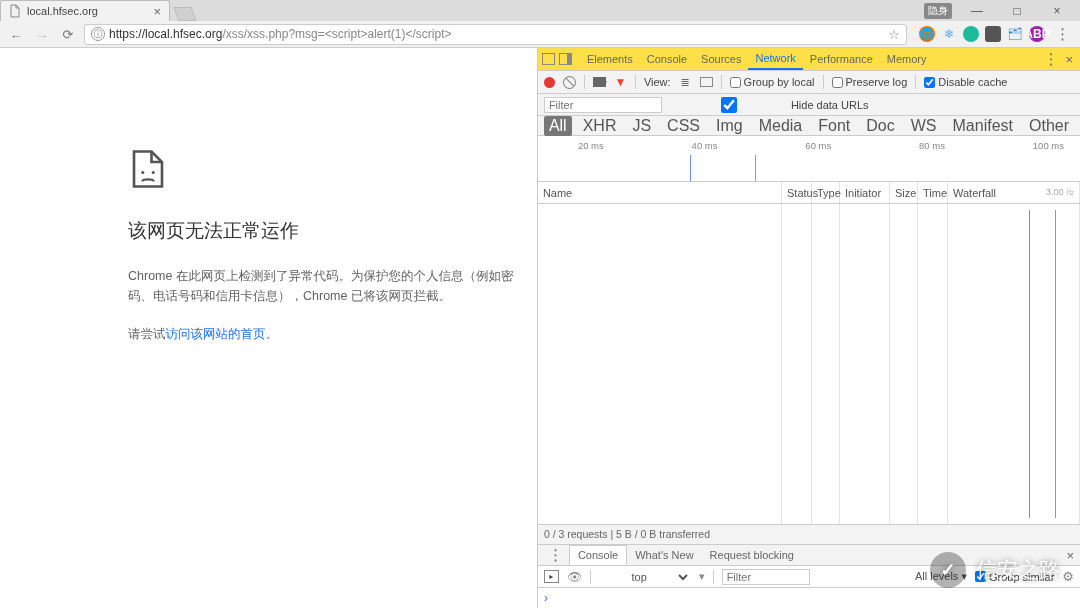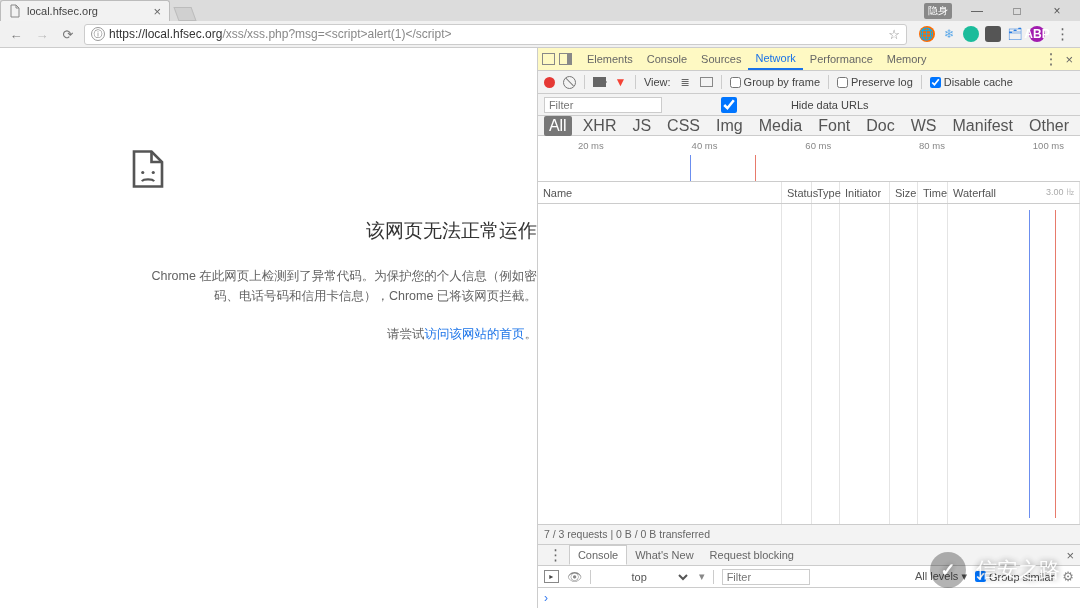--- a/index.html
+++ b/index.html
@@ -29,32 +29,32 @@
 .ext-orange { background:#ff6b00; border-radius:50%; color:#fff; font-size:9px; }
 .ext-teal { width:12px; height:12px; border-radius:50%; background:#1bbc9b; }
 .circ-icon { width:14px; height:14px; border-radius:3px; }
 .abp { background:#a21caf; color:#fff; font-size:8px; font-weight:bold; border-radius:50%; width:15px; height:15px; display:flex; align-items:center; justify-content:center; }
 .menu-dots { font-size:15px; color:#666; margin:0 4px; }
 
 
 .main { display:flex; height:560px; }
 
 
-.error-pane { width:676px; background:#fff; padding:100px 0 0 128px; color:#636363;text-align:right; }
+.error-pane { width:676px; background:#fff; padding:100px 0 0 128px; color:#636363; }
 .sad-doc { width:40px; height:42px; margin-bottom:28px; }
 .sad-doc svg { width:40px; height:42px; }
 .err-title { font-size:19px; color:#333; font-weight:400; margin-bottom:22px; }
 .err-msg { font-size:12.5px; line-height:1.6; max-width:430px; margin-bottom:20px; }
 .err-try { font-size:12.5px; margin-bottom:22px; }
 .err-try a { color:#1a73e8; text-decoration:none; }
 .err-code { font-size:11px; color:#999; }
 
 
 .devtools { flex:1; border-left:1px solid #ccc; display:flex; flex-direction:column; font-size:11px; color:#444; background:#fff; }
-.dt-tabs { height:23px; border-bottom:1px solid #ccc; display:flex; align-items:center; padding:0 4px; background:#fef9c3; }
+.dt-tabs { height:23px; border-bottom:1px solid #ccc; display:flex; align-items:center; padding:0 4px; background:#fde047; }
 .dt-tabs .dock-icons { display:flex; gap:4px; margin-right:8px; }
 .dock-ic { width:13px; height:12px; border:1.3px solid #888; }
 .dock-ic.r::after { content:""; display:block; width:4px; height:100%; background:#888; float:right; }
 .dt-tab { padding:0 7px; height:100%; display:flex; align-items:center; color:#666; }
 .dt-tab.active { color:#1a73e8; border-bottom:2px solid #1a73e8; }
 .dt-tabs .spacer { flex:1; }
 .dt-close { font-size:13px; color:#666; padding:0 3px; }
 
 .net-toolbar { height:23px; border-bottom:1px solid #ccc; display:flex; align-items:center; padding:0 6px; gap:8px; background:#f3f3f3; }
 .rec-dot { width:11px; height:11px; border-radius:50%; background:#e53935; }
@@ -204,21 +204,21 @@
           <span class="cam"></span>
         </span>
       <span class="tb-icon funnel-red">▼</span>
       <span class="sep"></span>
       <span>View:</span>
       <span class="tb-icon">≣</span>
       <span class="tb-icon" style="border:1.3px solid #888;width:13px;height:10px"></span>
       <span class="sep"></span>
       <label class="chk">
           <input type="checkbox" style="">
-          <span>Group by frame</span>
+          <span>Group by local</span>
         </label>
       <span class="sep"></span>
       <label class="chk">
           <input type="checkbox" style="">
           <span>Preserve log</span>
         </label>
       <span class="sep"></span>
       <label class="chk">
           <input type="checkbox" checked="" style="">
           <span>Disable cache</span>
@@ -282,21 +282,21 @@
         <div class="c-init"></div>
           <div class="c-size"></div>
           <div class="c-time"></div>
         <div class="c-wf">
           <span class="wfline" style="left:62%;background:#6b8eef"></span>
           <span class="wfline" style="left:82%;background:#e77a6b"></span>
         </div>
       </div>
     </div>
 
-    <div class="status-bar">7 / 3 requests  |  0 B / 0 B transferred</div>
+    <div class="status-bar">0 / 3 requests  |  5 B / 0 B transferred</div>
 
     <div class="drawer-tabs">
       <span class="menu-dots">⋮</span>
       <div id="drawer-tabs-holder" style="display:flex;height:100%">
           <span class="dtab active">Console</span>
           <span class="dtab">What's New</span>
           <span class="dtab">Request blocking</span>
         </div>
       <span class="dclose">×</span>
     </div>

